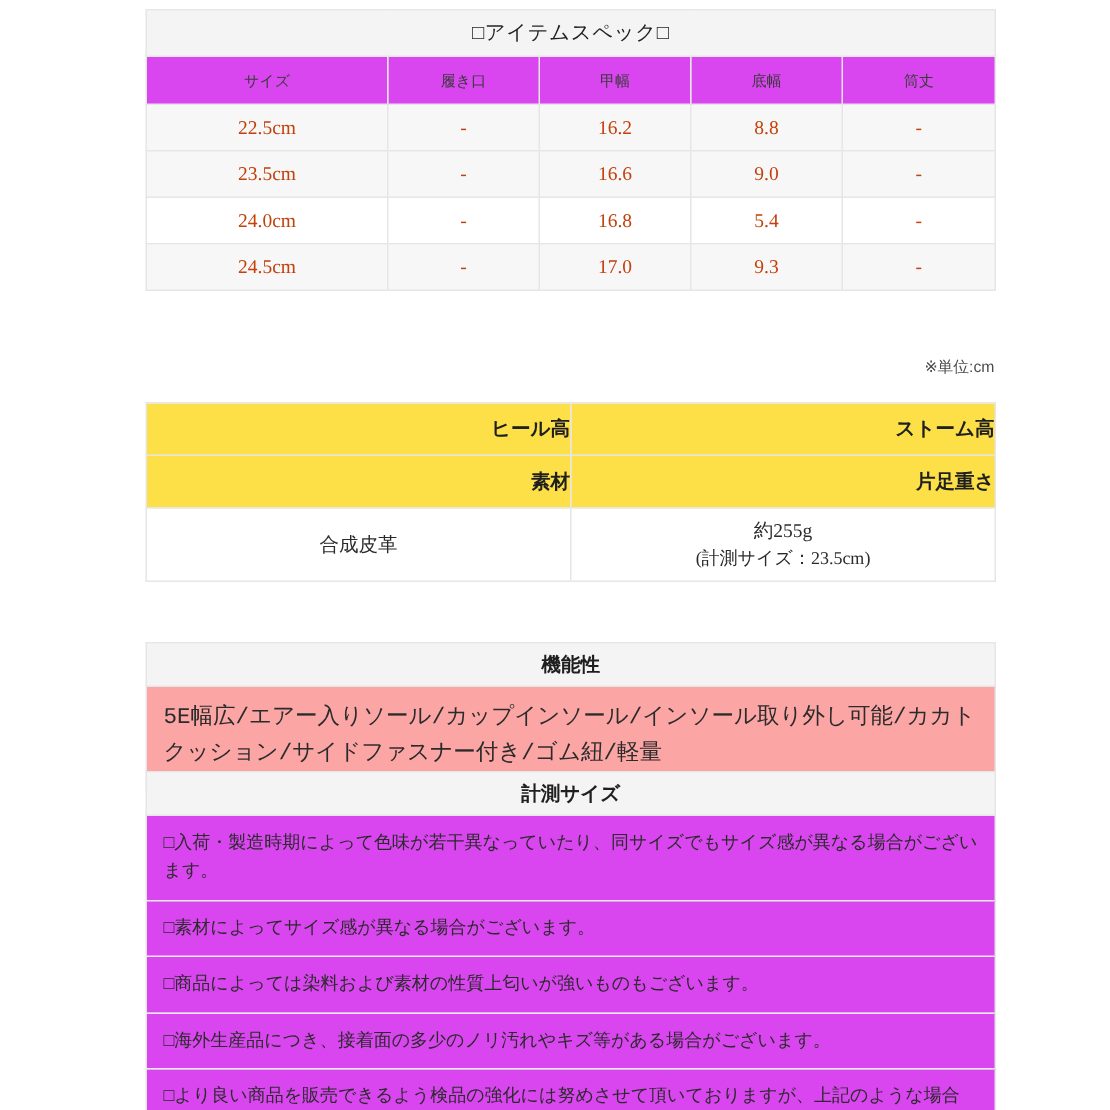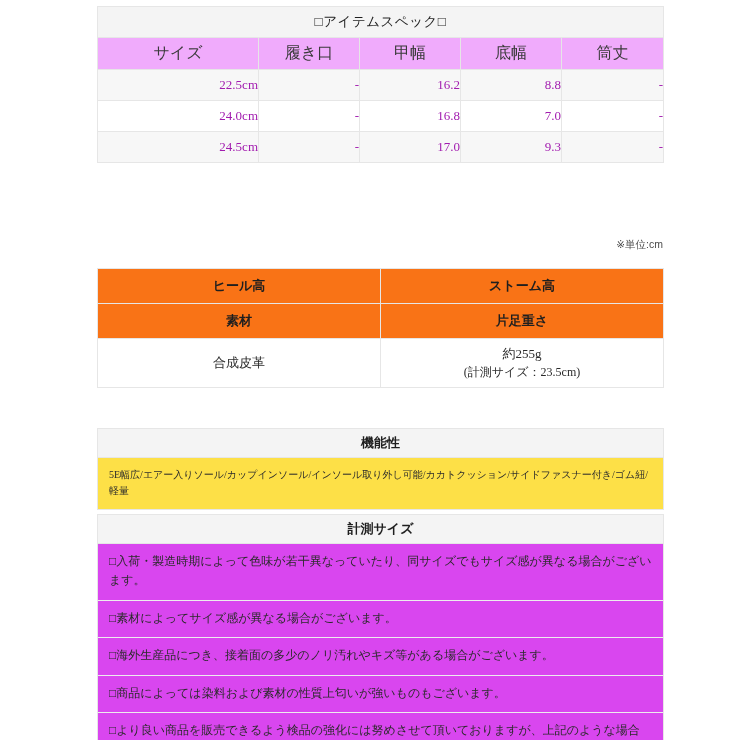--- a/index.html
+++ b/index.html
@@ -46,82 +46,82 @@
   .spec-title {
     background: #f4f4f4;
     height: 30px;
     font-family: "Liberation Sans", "DejaVu Sans", sans-serif;
     font-weight: bold;
     font-size: 13.5px;
     letter-spacing: .5px;
     color: #1f1f1f;
   }
   .spec-head td {
-    background: #f0abfc;
+    background: #d946ef;
     height: 31px;
     font-family: "Liberation Sans", "DejaVu Sans", sans-serif;
-    font-size: 16px;
+    font-size: 10px;
     color: #3a3a3a;
   }
   .spec-row td {
     height: 30px;
     font-size: 13px;
-    color: #a21caf;
-    text-align: right;
+    color: #c2410c;
   }
   .spec-row.alt td { background: #f7f7f7; }
   .spec-row.plain td { background: #ffffff; }
 
   
   .unit-note {
     position: absolute;
     top: 238px;
     left: 97px;
     width: 566px;
     text-align: right;
     font-family: "Liberation Sans", "DejaVu Sans", sans-serif;
     font-size: 10.5px;
     color: #4a4a4a;
   }
 
   
   #detail-table { top: 268px; }
 
   .dt-head td {
-    background: #f97316;
+    background: #fde047;
     height: 34px;
     font-family: "Liberation Sans", "DejaVu Sans", sans-serif;
     font-weight: bold;
     font-size: 13px;
     color: #1f1f1f;
+    text-align: right;
   }
   .dt-val td {
     background: #ffffff;
     height: 34px;
     font-size: 13px;
   }
   .dt-val.tall td { height: 48px; line-height: 1.45; }
   .dt-sub { display: block; font-size: 12px; }
 
   
   #function-table { top: 428px; }
   .fn-head td {
     background: #f4f4f4;
     height: 28px;
     font-family: "Liberation Sans", "DejaVu Sans", sans-serif;
     font-weight: bold;
     font-size: 13px;
     color: #1f1f1f;
   }
   .fn-body td {
-    background: #fde047;
+    background: #fca5a5;
     text-align: left;
     padding: 9px 11px 10px 11px;
-    font-family: Liberation Serif, serif;
-    font-size: 10px;
+    font-family: Liberation Mono, monospace;
+    font-size: 15px;
     line-height: 1.62;
     color: #2b2b2b;
   }
 
   
   #notice-table { top: 514px; }
   .nt-head td {
     background: #f4f4f4;
     height: 28px;
     font-family: "Liberation Sans", "DejaVu Sans", sans-serif;
@@ -169,25 +169,32 @@
         <td>筒丈</td>
       </tr>
 
       <tr class="spec-row alt">
         <td>22.5cm</td>
         <td>-</td>
         <td>16.2</td>
         <td>8.8</td>
         <td>-</td>
       </tr>
+      <tr class="spec-row alt">
+        <td>23.5cm</td>
+        <td>-</td>
+        <td>16.6</td>
+        <td>9.0</td>
+        <td>-</td>
+      </tr>
       <tr class="spec-row plain">
         <td>24.0cm</td>
         <td>-</td>
         <td>16.8</td>
-        <td>7.0</td>
+        <td>5.4</td>
         <td>-</td>
       </tr>
       <tr class="spec-row alt">
         <td>24.5cm</td>
         <td>-</td>
         <td>17.0</td>
         <td>9.3</td>
         <td>-</td>
       </tr>
     </tbody>
@@ -241,24 +248,24 @@
       <tr class="nt-head">
         <td>計測サイズ</td>
       </tr>
       <tr class="nt-body">
         <td>□入荷・製造時期によって色味が若干異なっていたり、同サイズでもサイズ感が異なる場合がございます。</td>
       </tr>
       <tr class="nt-body">
         <td>□素材によってサイズ感が異なる場合がございます。</td>
       </tr>
       <tr class="nt-body">
+        <td>□商品によっては染料および素材の性質上匂いが強いものもございます。</td>
+      </tr>
+      <tr class="nt-body">
         <td>□海外生産品につき、接着面の多少のノリ汚れやキズ等がある場合がございます。</td>
       </tr>
       <tr class="nt-body">
-        <td>□商品によっては染料および素材の性質上匂いが強いものもございます。</td>
-      </tr>
-      <tr class="nt-body">
         <td>□より良い商品を販売できるよう検品の強化には努めさせて頂いておりますが、上記のような場合も御座いますので、ご理解下さいませ。□</td>
       </tr>
     </tbody>
   </table>
 
 </div>
 
 </body></html>

